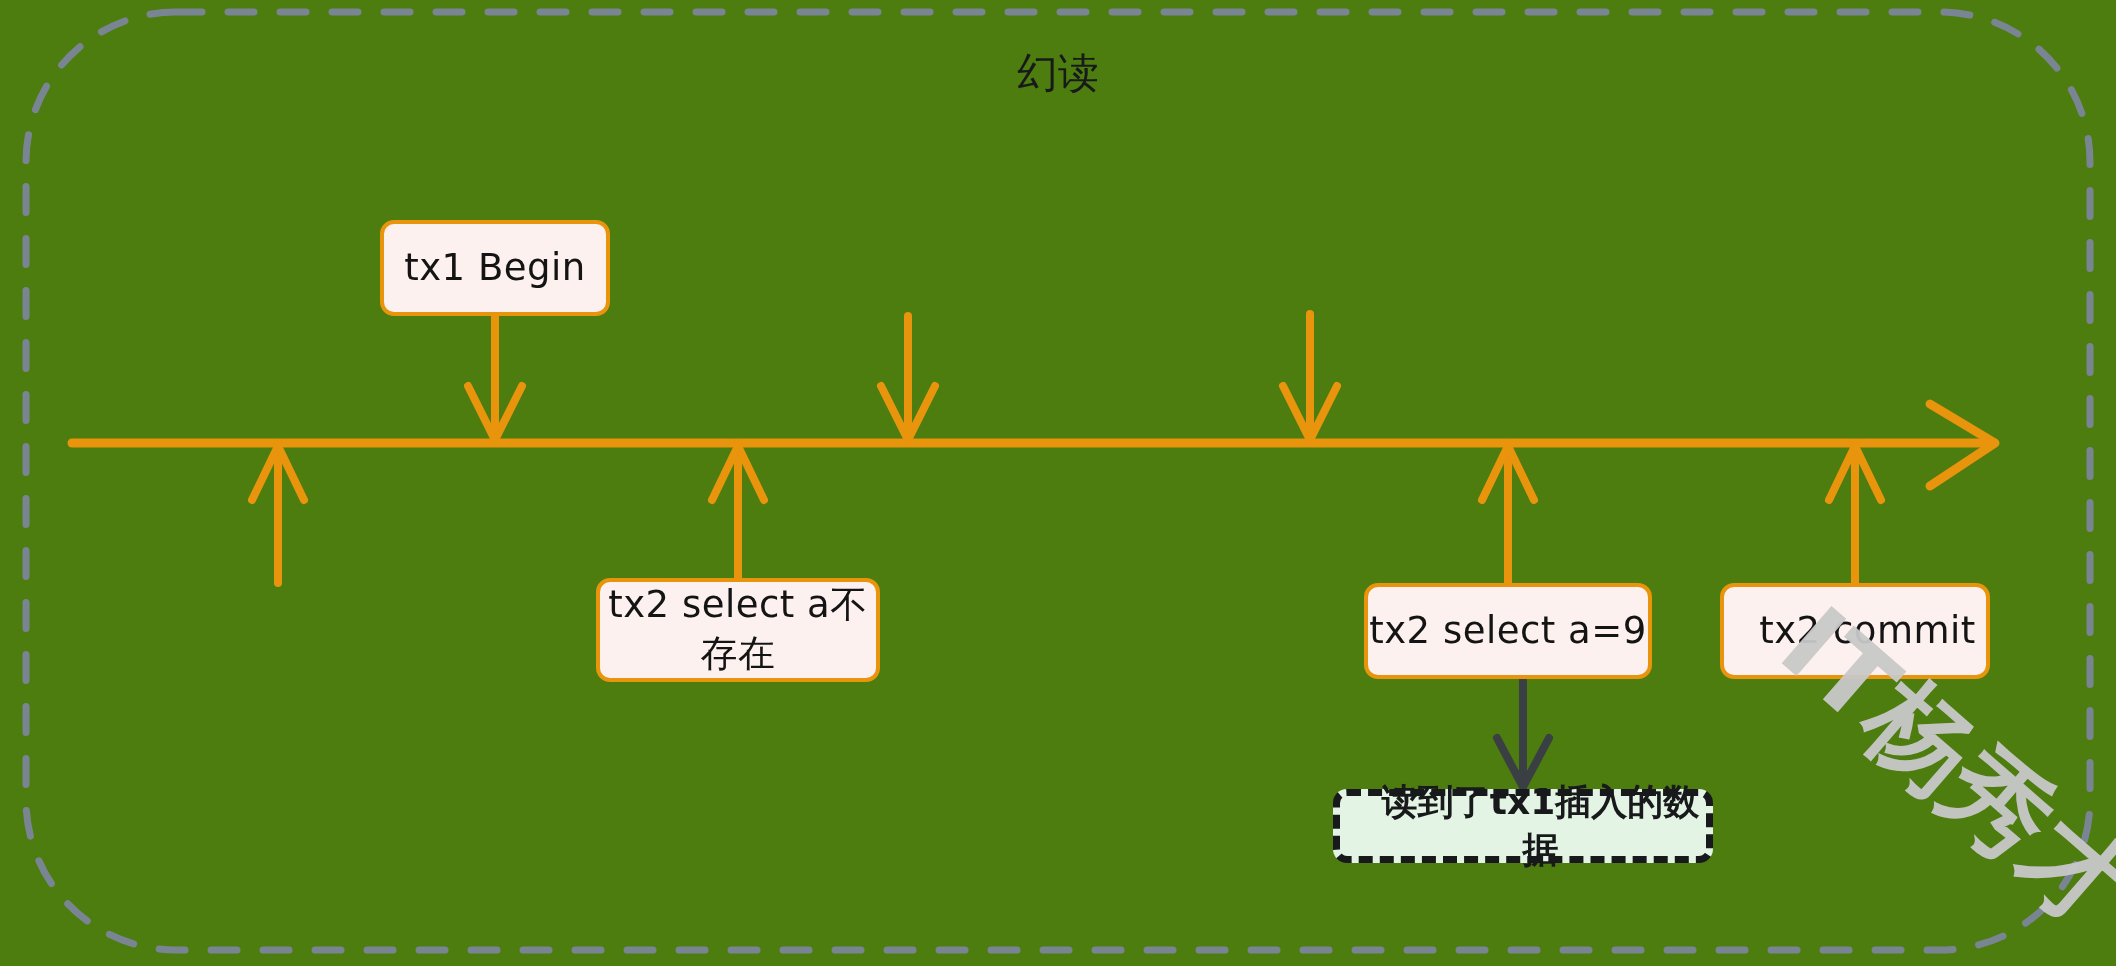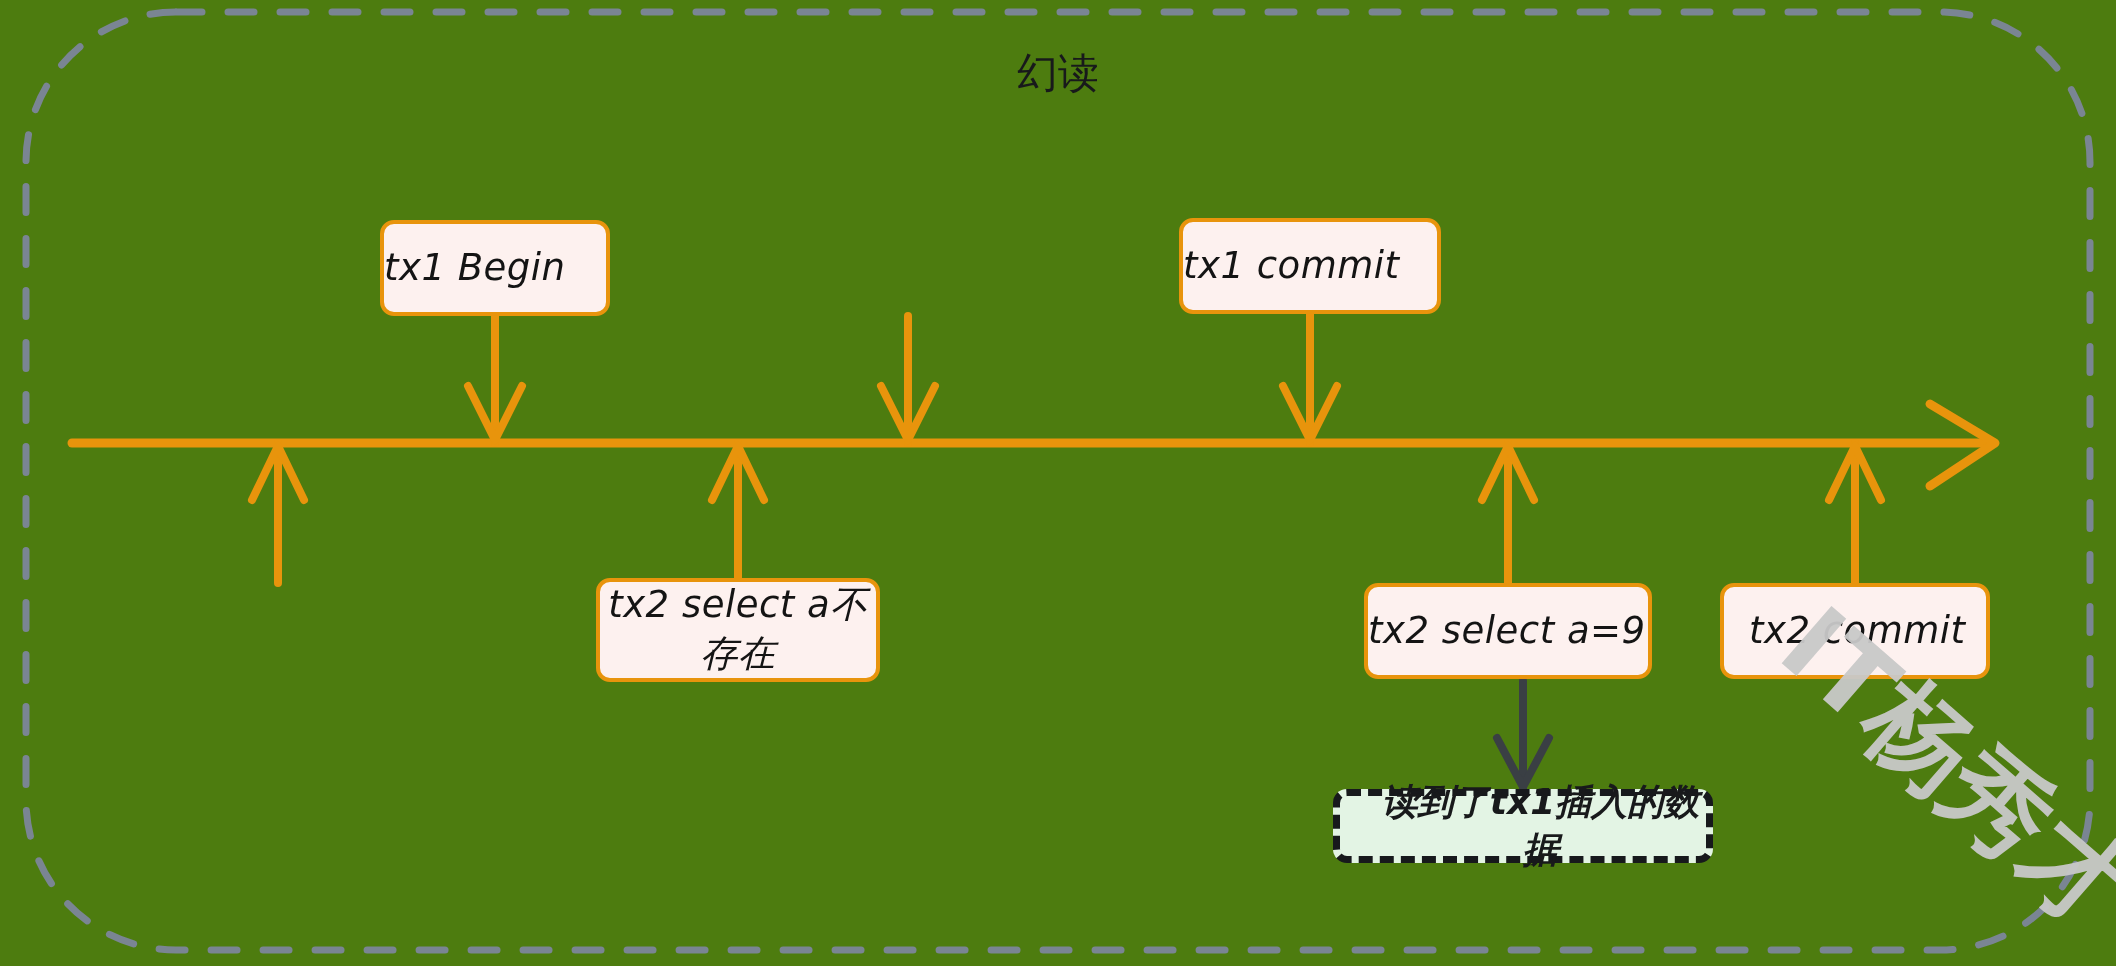--- a/index.html
+++ b/index.html
@@ -22,24 +22,24 @@
     left: 0;
     top: 0;
     width: 2116px;
     height: 966px;
   }
   .node {
     position: absolute;
     box-sizing: border-box;
     display: flex;
     align-items: center;
+    justify-content: center;
     text-align: center;
     line-height: 1.32;
     color: #111318;
-    font-style: italic;
   }
   .node-orange {
     background: #fdf1ef;
     border: 4px solid #e8940c;
     border-radius: 14px;
     font-family: "DejaVu Sans", sans-serif;
     font-size: 37px;
     letter-spacing: 0.5px;
     color: #141414;
   }
@@ -129,23 +129,20 @@
     </g>
   </svg>
 
   <div id="diagram-title">幻读</div>
 
   <div class="node node-orange" style="left:380px; top:220px; width:230px; height:96px;">
     <span>tx1 Begin</span>
   </div>
 
 
-  <div class="node node-orange" style="left:1179px; top:218px; width:262px; height:96px;">
-    <span>tx1 commit</span>
-  </div>
 
 
   <div class="node node-orange" style="left:596px; top:578px; width:284px; height:104px; padding:0 8px;">
     <span>tx2 select a不存在</span>
   </div>
 
   <div class="node node-orange" style="left:1364px; top:583px; width:288px; height:96px;">
     <span>tx2 select a=9</span>
   </div>
 

